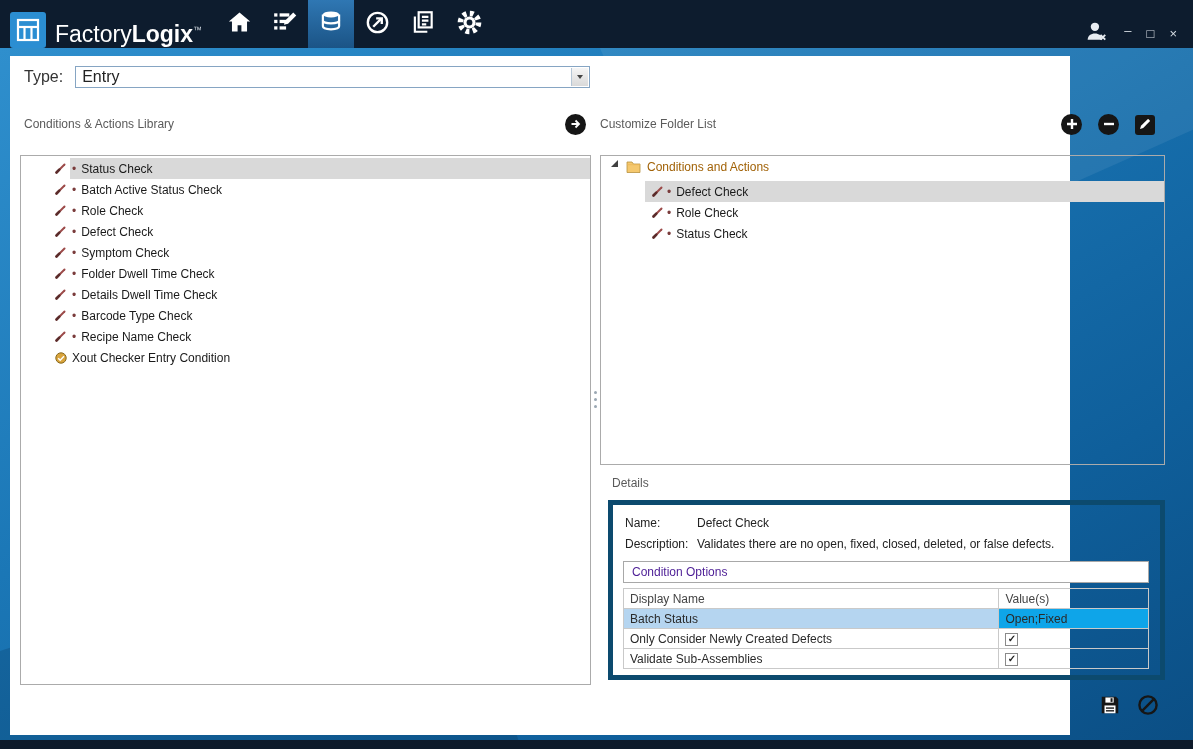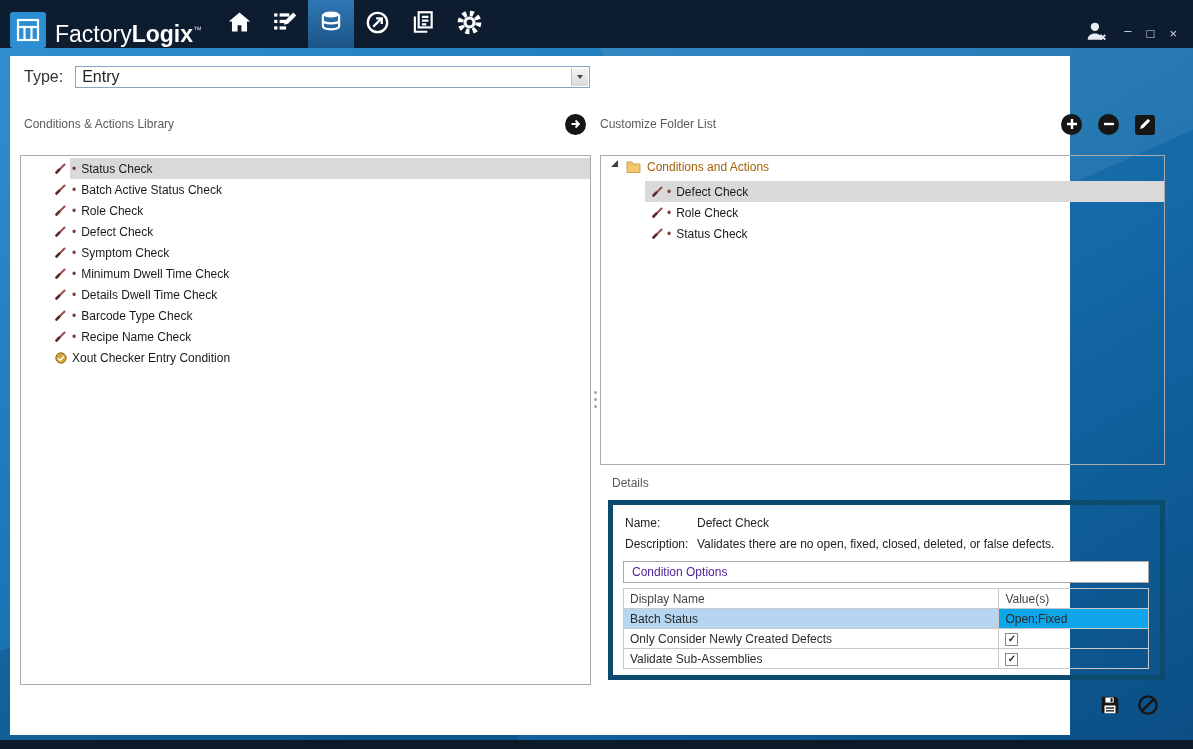--- a/index.html
+++ b/index.html
@@ -245,21 +245,21 @@
           </div>
           <div class="lib-row">
             <span class="row-icon">
               <svg width="13" height="13" viewBox="0 0 13 13">
                 <line x1="2.5" y1="10.5" x2="10.5" y2="2.5" stroke="#9c4a49" stroke-width="2" stroke-linecap="round"></line>
                 <line x1="2.5" y1="10.5" x2="5.3" y2="7.7" stroke="#5a2b2a" stroke-width="2.6" stroke-linecap="round"></line>
               </svg>
             </span>
             <span class="row-wrap">
               <span class="bullet">•</span>
-              <span>Minimum Dwell Time Check</span>
+              <span>Folder Dwell Time Check</span>
             </span>
           </div>
           <div class="lib-row">
             <span class="row-icon">
               <svg width="13" height="13" viewBox="0 0 13 13">
                 <line x1="2.5" y1="10.5" x2="10.5" y2="2.5" stroke="#9c4a49" stroke-width="2" stroke-linecap="round"></line>
                 <line x1="2.5" y1="10.5" x2="5.3" y2="7.7" stroke="#5a2b2a" stroke-width="2.6" stroke-linecap="round"></line>
               </svg>
             </span>
             <span class="row-wrap">

